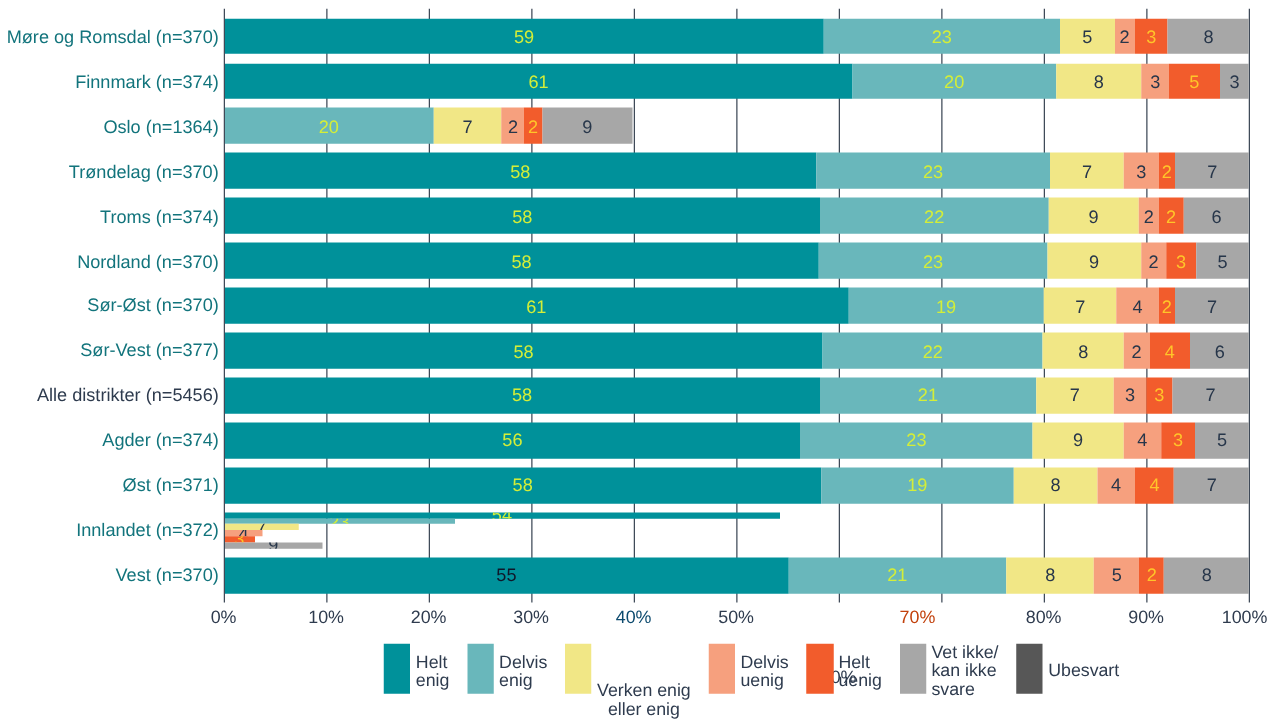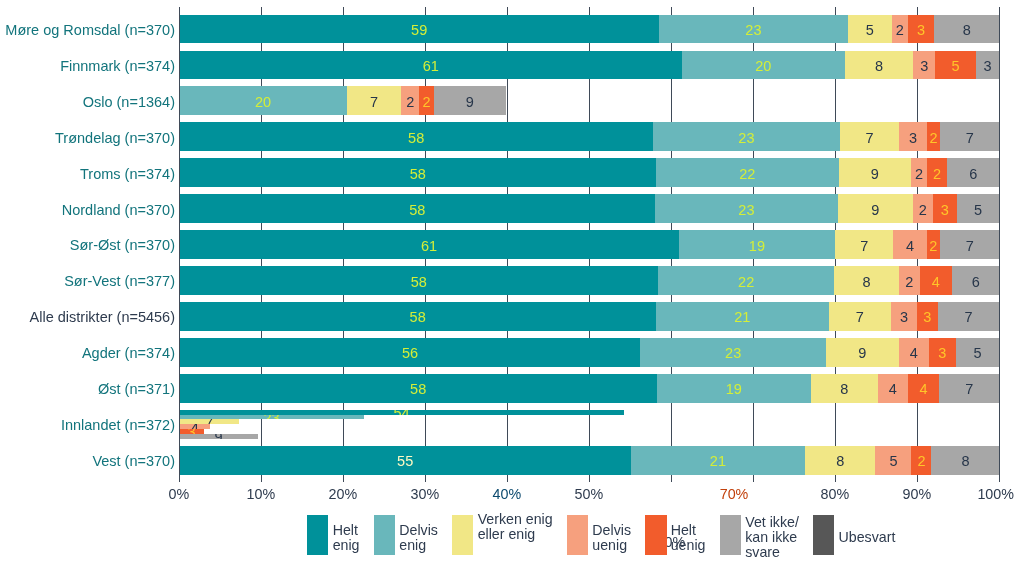--- a/index.html
+++ b/index.html
@@ -282,21 +282,21 @@
         </div>
         <div class="seg" style="width: 24.026px; background: rgb(242, 92, 44);">
           <span style="color: rgb(255, 197, 41);">3</span>
         </div>
         <div class="seg" style="width: 78.146px; background: rgb(167, 167, 167);">
           <span style="color: rgb(39, 54, 74);">9</span>
         </div>
       </div>
       <div class="bar" style="top: 445.76px;">
         <div class="seg" style="width: 451.328px; background: rgb(0, 145, 154);">
-          <span style="color: #fef9c3;">55</span>
+          <span style="color: #0f172a;">55</span>
         </div>
         <div class="seg" style="width: 174.168px; background: rgb(105, 183, 187);">
           <span style="color: rgb(212, 238, 56);">21</span>
         </div>
         <div class="seg" style="width: 70.438px; background: rgb(241, 231, 134);">
           <span style="color: rgb(39, 54, 74);">8</span>
         </div>
         <div class="seg" style="width: 36.08px; background: rgb(246, 160, 126);">
           <span style="color: rgb(39, 54, 74);">5</span>
         </div>
@@ -346,21 +346,21 @@
       </div>
       <div class="lg-item" style="left: 373.878px;">
         <div class="lg-sw" style="background: rgb(105, 183, 187);"></div>
         <div class="lg-tx" style="left: 25.4px; top: 522.75px; color: rgb(46, 59, 78);">
           <div>Delvis</div>
           <div>enig</div>
         </div>
       </div>
       <div class="lg-item" style="left: 452.269px;">
         <div class="lg-sw" style="background: rgb(241, 231, 134);"></div>
-        <div class="lg-tx" style="left: 25.4px; top: 512px; color: rgb(46, 59, 78);">
+        <div class="lg-tx" style="left: 25.4px; top: 546px; color: rgb(46, 59, 78); text-align: center;">
           <div>Verken enig</div>
           <div>eller enig</div>
         </div>
       </div>
       <div class="lg-item" style="left: 566.956px;">
         <div class="lg-sw" style="background: rgb(246, 160, 126);"></div>
         <div class="lg-tx" style="left: 25.4px; top: 522.75px; color: rgb(46, 59, 78);">
           <div>Delvis</div>
           <div>uenig</div>
         </div>

